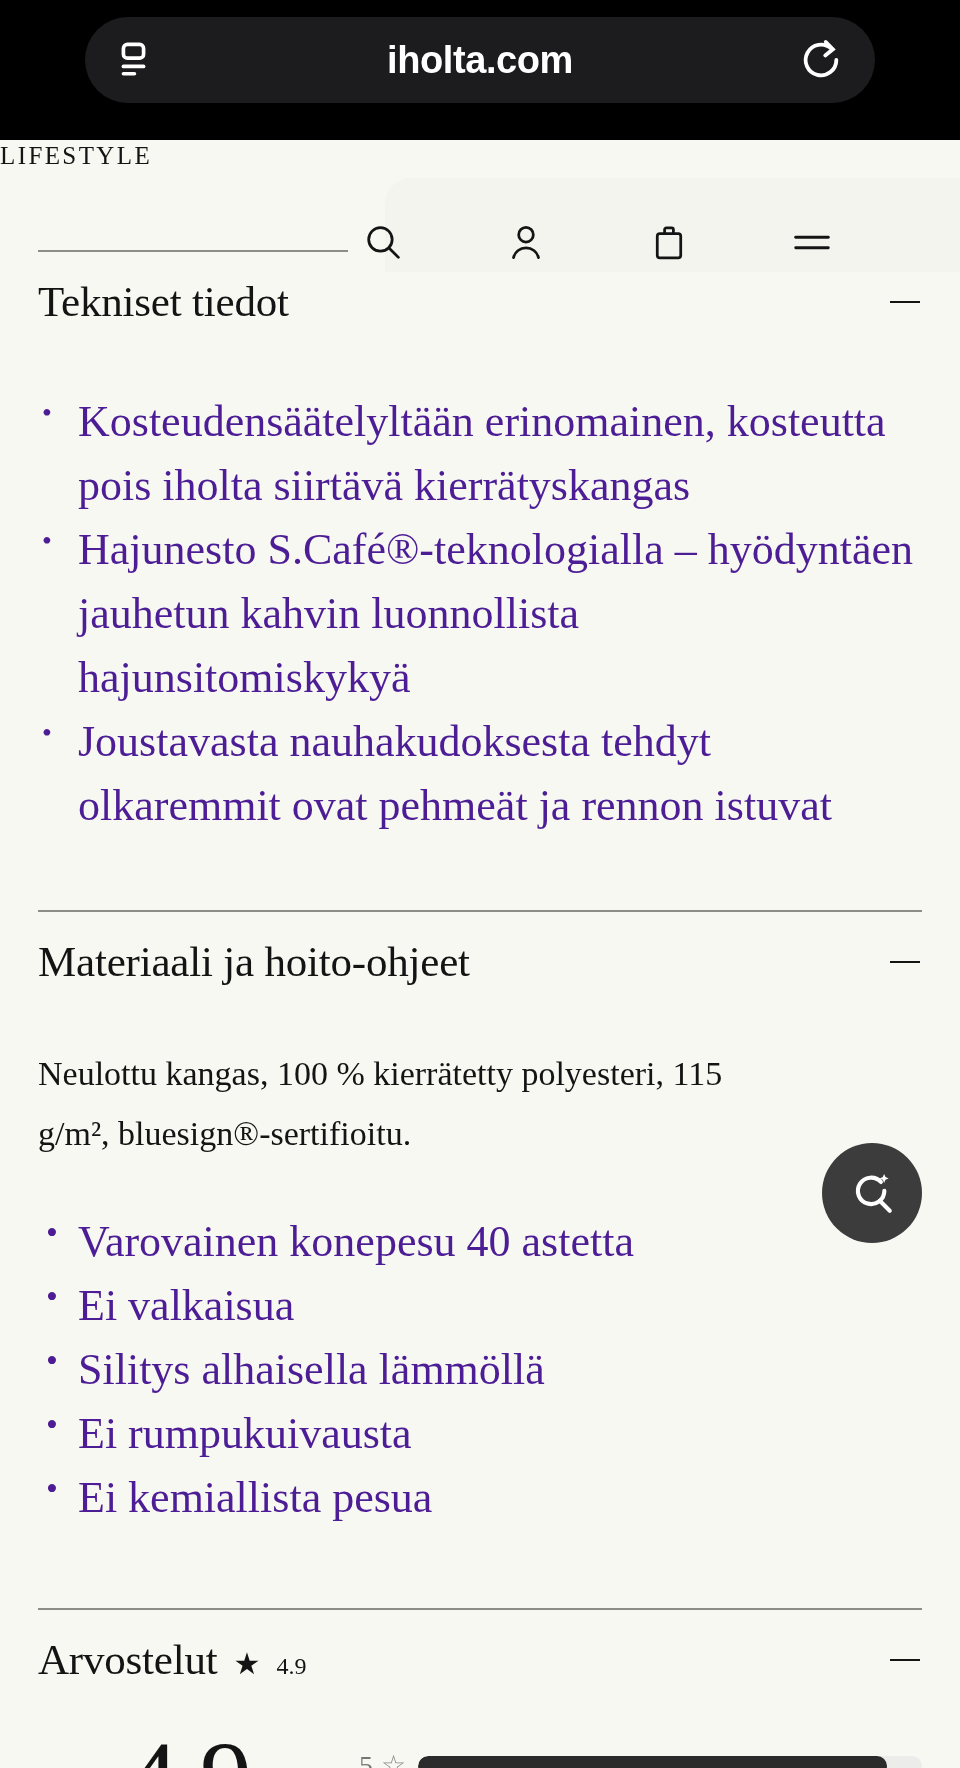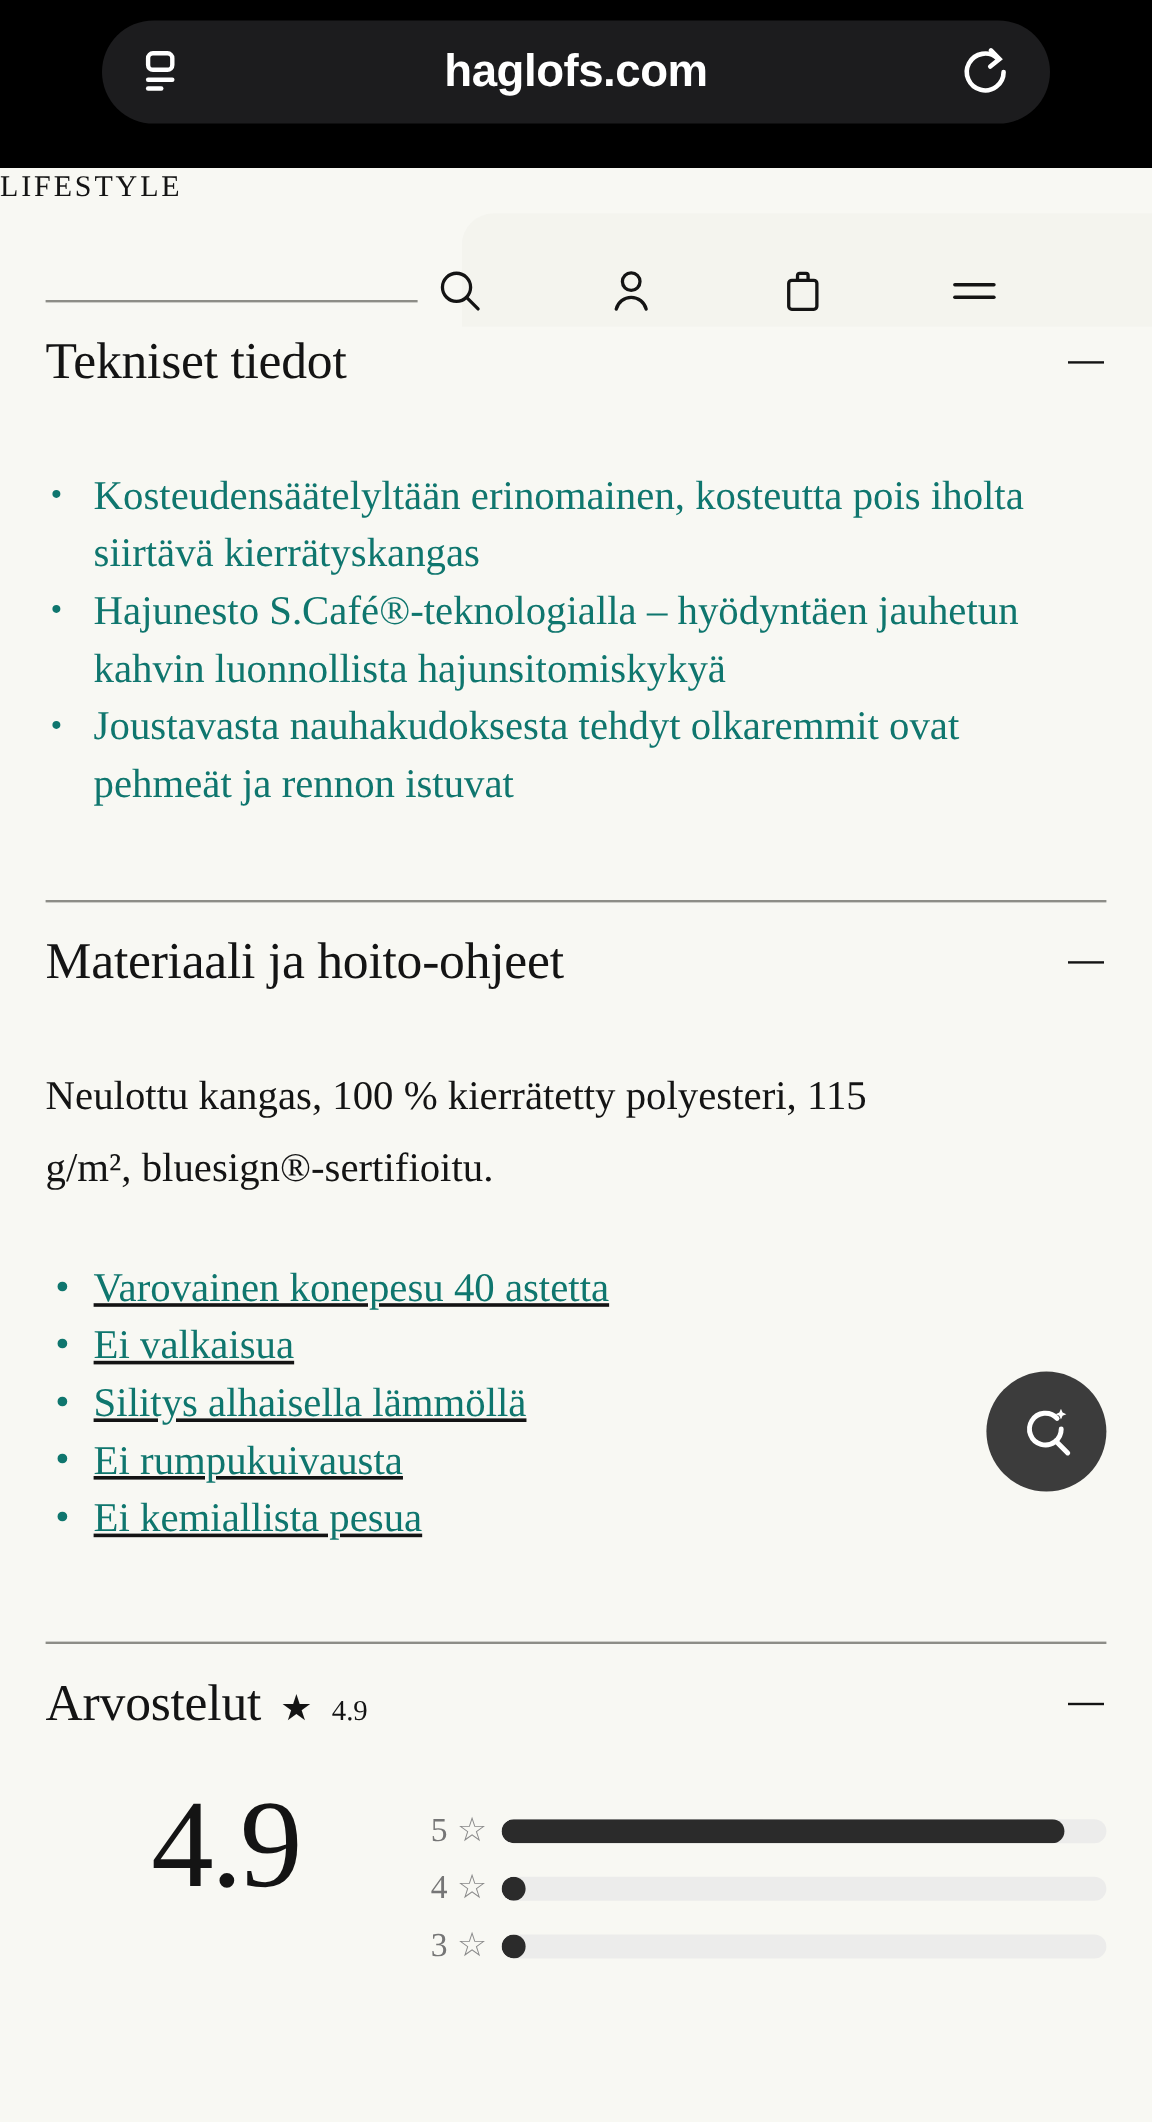--- a/index.html
+++ b/index.html
@@ -173,23 +173,23 @@
 
   ul.feat {
     list-style: none;
     margin: 0;
     padding: 0;
   }
 
   ul.feat li {
     position: relative;
     padding-left: 40px;
-    font-size: 34px;
-    line-height: 48px;
-    color: #0f766e;
+    font-size: 44px;
+    line-height: 64px;
+    color: #4c1d95;
   }
   ul.feat li::before {
     content: "•";
     position: absolute;
     left: 4px;
     top: -1px;
     font-size: 28px;
     line-height: 48px;
   }
 
@@ -310,21 +310,21 @@
 
 <div class="browser-chrome">
   <div class="url-bar">
     <span class="chrome-icon">
       <svg width="44" height="44" viewBox="0 0 24 24" fill="none" stroke="#ffffff" stroke-width="2" stroke-linecap="round">
         <rect x="3.5" y="3.5" width="11" height="7.5" rx="2.2"></rect>
         <line x1="3.5" y1="15.5" x2="14.5" y2="15.5"></line>
         <line x1="3.5" y1="19.5" x2="9.5" y2="19.5"></line>
       </svg>
     </span>
-    <span class="url-text">haglofs.com</span>
+    <span class="url-text">iholta.com</span>
     <span class="chrome-icon">
       <svg width="46" height="46" viewBox="0 0 24 24" fill="none" stroke="#ffffff" stroke-width="2" stroke-linecap="round">
         <path d="M20 12a8 8 0 1 1-2.6-5.9"></path>
         <polyline points="14.5,2.6 18.2,6.4 14.2,9.6"></polyline>
       </svg>
     </span>
   </div>
 </div>
 
 <div class="site-header">
@@ -375,21 +375,21 @@
   </section>
 
   <div class="rule" style="margin-top:72px;"></div>
 
   <section class="accordion">
     <div class="acc-head" style="margin-top:22px;">
       <h2 class="acc-title">Materiaali ja hoito-ohjeet</h2>
       <span class="minus-icon"></span>
     </div>
     <p class="body-text" style="margin-top:54px; max-width:740px;">Neulottu kangas, 100 % kierrätetty polyesteri, 115 g/m², bluesign®-sertifioitu.</p>
-    <ul class="feat care" style="margin-top:46px;text-decoration:underline;">
+    <ul class="feat care" style="margin-top:46px;">
       <li>Varovainen konepesu 40 astetta</li>
       <li>Ei valkaisua</li>
       <li>Silitys alhaisella lämmöllä</li>
       <li>Ei rumpukuivausta</li>
       <li>Ei kemiallista pesua</li>
     </ul>
   </section>
 
   <div class="rule" style="margin-top:78px;"></div>
 

